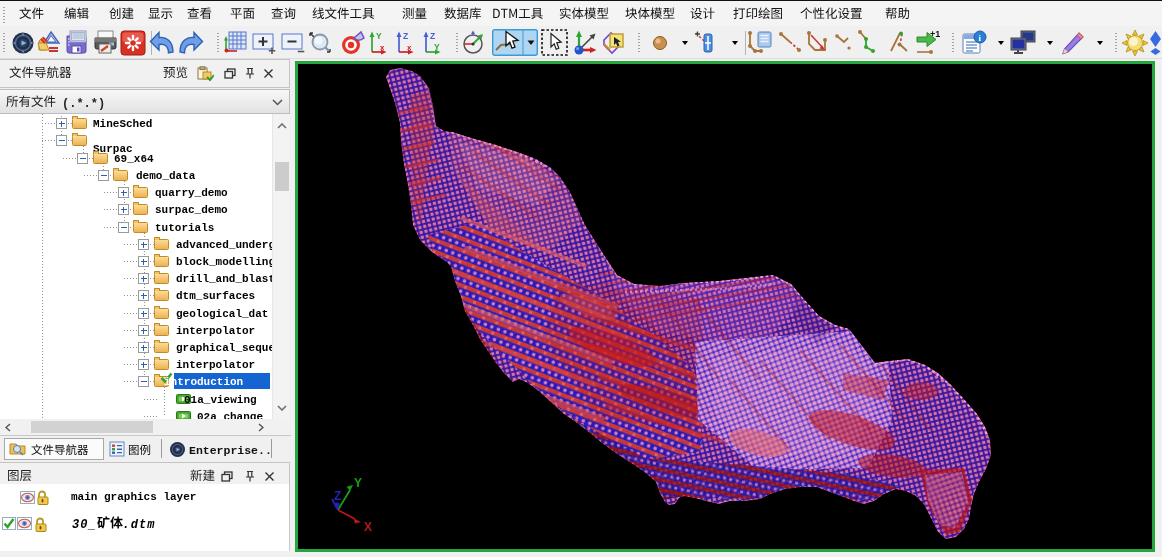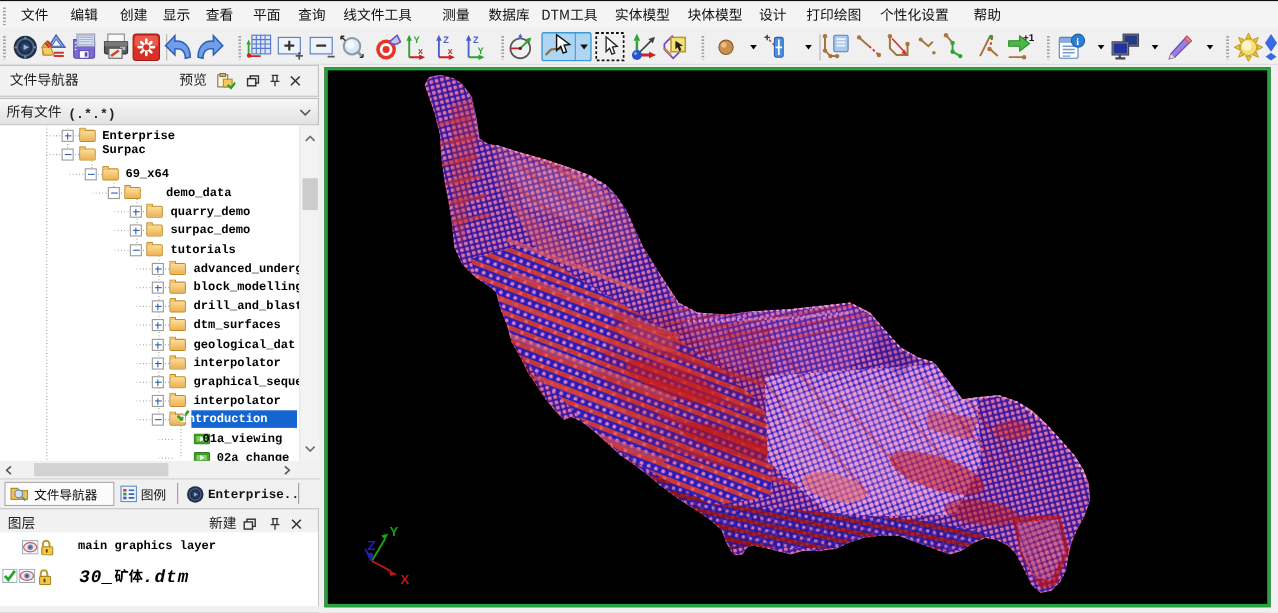--- a/index.html
+++ b/index.html
@@ -411,48 +411,48 @@
       <div class="vdot" style="left:164px;top:273px;height:30px"></div>
       <div class="hdot" style="left:42px;top:9px;width:14px"></div>
       <div class="exp plus" style="left:56px;top:4px">
         <i></i>
         <b></b>
       </div>
       <div class="hdot" style="left:68px;top:9px;width:4px"></div>
       <div class="fold" style="left:72px;top:4px">
         <i></i>
       </div>
-      <div class="tx" style="left:93px;top:3.5px">Enterprise</div>
+      <div class="tx" style="left:93px;top:3.5px">MineSched</div>
       <div class="hdot" style="left:42px;top:26px;width:14px"></div>
       <div class="exp" style="left:56px;top:21px">
         <i></i>
       </div>
       <div class="hdot" style="left:68px;top:26px;width:4px"></div>
       <div class="fold" style="left:72px;top:21px">
         <i></i>
       </div>
-      <div class="tx" style="left:93px;top:17px">Surpac</div>
+      <div class="tx" style="left:93px;top:29px">Surpac</div>
       <div class="hdot" style="left:63px;top:44px;width:14px"></div>
       <div class="exp" style="left:77px;top:39px">
         <i></i>
       </div>
       <div class="hdot" style="left:89px;top:44px;width:4px"></div>
       <div class="fold" style="left:93px;top:39px">
         <i></i>
       </div>
       <div class="tx" style="left:114px;top:38.5px">69_x64</div>
       <div class="hdot" style="left:84px;top:61px;width:14px"></div>
       <div class="exp" style="left:98px;top:56px">
         <i></i>
       </div>
       <div class="hdot" style="left:110px;top:61px;width:3px"></div>
       <div class="fold" style="left:113px;top:56px">
         <i></i>
       </div>
-      <div class="tx" style="left:151px;top:55.5px">demo_data</div>
+      <div class="tx" style="left:136px;top:55.5px">demo_data</div>
       <div class="hdot" style="left:104px;top:78px;width:14px"></div>
       <div class="exp plus" style="left:118px;top:73px">
         <i></i>
         <b></b>
       </div>
       <div class="hdot" style="left:130px;top:78px;width:3px"></div>
       <div class="fold" style="left:133px;top:73px">
         <i></i>
       </div>
       <div class="tx" style="left:155px;top:72.5px">quarry_demo</div>
@@ -676,21 +676,21 @@
 <rect x="0.5" y="0.5" width="14" height="12" fill="#fff" stroke="#9ab"></rect>
 <ellipse cx="7.5" cy="6.5" rx="6" ry="4.2" fill="#f0e4e4" stroke="#c06060" stroke-width="1.1"></ellipse>
 <circle cx="7.5" cy="6.5" r="2.4" fill="#7080c0"></circle>
           <circle cx="7.5" cy="6.5" r="1" fill="#354a90"></circle>
         </svg></div>
       <div class="abs" style="left:34px;top:33px;line-height:0"><svg width="13" height="15" viewBox="0 0 13 15">
 <path d="M3 7 V4.5 a3 3 0 0 1 6 0 V7" fill="none" stroke="#b89a28" stroke-width="1.8"></path>
 <rect x="2" y="7" width="10" height="7.5" rx="1" fill="#f2c84b" stroke="#a8871a"></rect>
 <rect x="5.6" y="9" width="1.8" height="3.5" rx="0.9" fill="#6a4a08"></rect>
         </svg></div>
-      <div class="abs mono" style="left:72px;top:32px;font-size:16px;font-style:italic;letter-spacing:1px">30_<svg width="26" height="14" viewBox="0 0 26 14" style="vertical-align:-2px;" fill="#000">
+      <div class="abs mono" style="left:72px;top:32px;font-size:12px;font-style:italic;letter-spacing:1px">30_<svg width="26" height="14" viewBox="0 0 26 14" style="vertical-align:-2px;" fill="#000">
           <path transform="translate(0.0,11.4) scale(0.013000,-0.013000)" d="M39 805V697H153C128 565 87 442 24 358C40 324 62 245 67 213C80 228 92 245 104 262V-42H205V33H399C389 13 378 -5 365 -23C394 -37 447 -72 469 -93C572 50 589 278 589 435V600H963V715H802L806 717C790 755 758 811 728 853L620 811C638 782 658 747 674 715H468V436C468 319 462 167 404 44V494H213C235 559 253 628 267 697H426V805ZM205 389H302V137H205Z"></path>
           <path transform="translate(13.0,11.4) scale(0.013000,-0.013000)" d="M222 846C176 704 97 561 13 470C35 440 68 374 79 345C100 368 120 394 140 423V-88H254V618C285 681 313 747 335 811ZM312 671V557H510C454 398 361 240 259 149C286 128 325 86 345 58C376 90 406 128 434 171V79H566V-82H683V79H818V167C843 127 870 91 898 61C919 92 960 134 988 154C890 246 798 402 743 557H960V671H683V845H566V671ZM566 186H444C490 260 532 347 566 439ZM683 186V449C717 354 759 263 806 186Z"></path>
         </svg>.dtm</div>
     </div>
 <div class="abs" style="left:1155px;top:61px;width:7px;height:496px;background:#f0f0f0"></div>
 <div class="abs" style="left:290px;top:552px;width:872px;height:5px;background:#f0f0f0"></div>
 <div class="abs" style="left:291px;top:59px;width:4px;height:498px;background:#f0f0f0"></div>
 <div id="vp">
       <svg width="854" height="485" viewBox="298 64 854 485" style="position:absolute;left:0;top:0">
         <defs>

